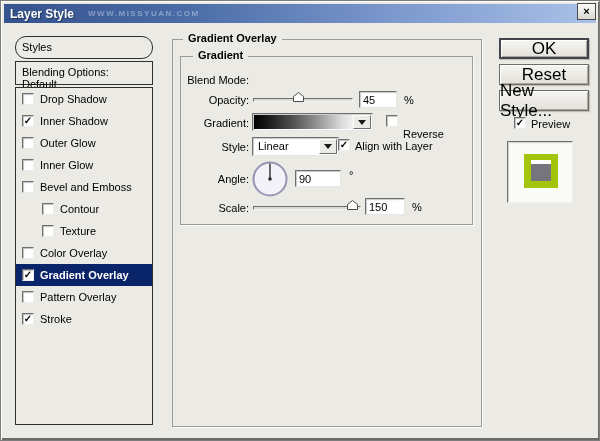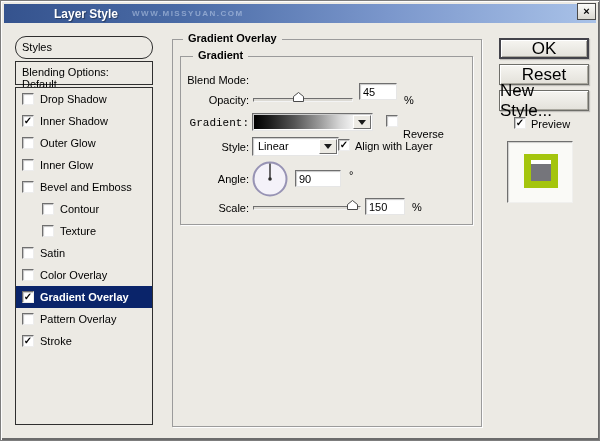--- a/index.html
+++ b/index.html
@@ -9,21 +9,21 @@
     border:1px solid #7d7d7d;
     box-shadow: inset 1px 1px 0 #fdfdfd, inset -1px -2px 0 #6b6b6b;
     overflow:hidden;
   }
   
   .titlebar {
     position:absolute; left:3px; top:3px; right:3px; height:19px;
     background:linear-gradient(90deg,#35538E 0%,#4A6BA6 30%,#7B97CC 65%,#A9C2E8 100%);
     display:flex; align-items:center; padding-left:6px; box-sizing:border-box;
   }
-  .title { color:#fff; font-weight:bold; font-size:12px; text-shadow:1px 1px 1px rgba(0,0,0,.4);margin-left:44px; }
+  .title { color:#fff; font-weight:bold; font-size:12px; text-shadow:1px 1px 1px rgba(0,0,0,.4); }
   .watermark { color:rgba(215,228,248,.45); font-size:8px; margin-left:14px; letter-spacing:1.5px; font-weight:bold; }
   .close {
     position:absolute; right:3px; top:2px; width:17px; height:15px;
     background:linear-gradient(#fbfbf9,#d9d7d0); border:1px solid #4a4a4a;
     display:flex; align-items:center; justify-content:center;
     font-size:11px; font-weight:bold; color:#000; line-height:1; cursor:default;
   }
   
   .lbox { position:absolute; left:14px; width:138px; box-sizing:border-box;
     border:1px solid #2f2f2f; background:#ECEAE4; }
@@ -135,24 +135,20 @@
       <div class="fx-row">
       <span class="checkbox indent"></span>
       <span class="fx-label">Contour</span>
     </div>
       <div class="fx-row">
       <span class="checkbox indent"></span>
       <span class="fx-label">Texture</span>
     </div>
       <div class="fx-row">
       <span class="checkbox"></span>
-      <span class="fx-label">Satin</span>
-    </div>
-      <div class="fx-row">
-      <span class="checkbox"></span>
       <span class="fx-label">Color Overlay</span>
     </div>
       <div class="fx-row selected">
       <span class="checkbox">✓</span>
       <span class="fx-label">Gradient Overlay</span>
     </div>
       <div class="fx-row">
       <span class="checkbox"></span>
       <span class="fx-label">Pattern Overlay</span>
     </div>
@@ -170,24 +166,24 @@
   <div class="plabel" style="top:73px;">Blend Mode:</div>
 
   <div class="plabel" style="top:93px;">Opacity:</div>
   <div class="track" style="left:252px; top:97px; width:100px;">
     <span class="thumb" style="left: calc(45% - 5px);">
       <svg width="11" height="10" viewBox="0 0 11 10">
           <polygon points="5.5,0.5 10.5,4.5 10.5,9.5 0.5,9.5 0.5,4.5" fill="#ffffff" stroke="#4b4b4b" stroke-width="1"></polygon>
         </svg>
     </span>
   </div>
-  <div class="sunken valbox" style="left:358px; top:82px; width:38px; height:17px;">45</div>
+  <div class="sunken valbox" style="left:358px; top:90px; width:38px; height:17px;">45</div>
   <div class="unit" style="left:403px; top:93px;">%</div>
 
-  <div class="plabel" style="top:116px;font-family:Liberation Mono, monospace;">Gradient:</div>
+  <div class="plabel" style="top:116px;">Gradient:</div>
   <div class="sunken" style="left:251px; top:112px; width:121px; height:18px;">
     <span class="gradbar"></span>
     <span class="arrow-btn">
       <span class="tri-down"></span>
     </span>
   </div>
   <span class="checkbox inline-check" style="left:385px; top:114px;"></span>
   <div class="ilabel" style="left:402px; top:127px;">Reverse</div>
 
   <div class="plabel" style="top:140px;">Style:</div>

